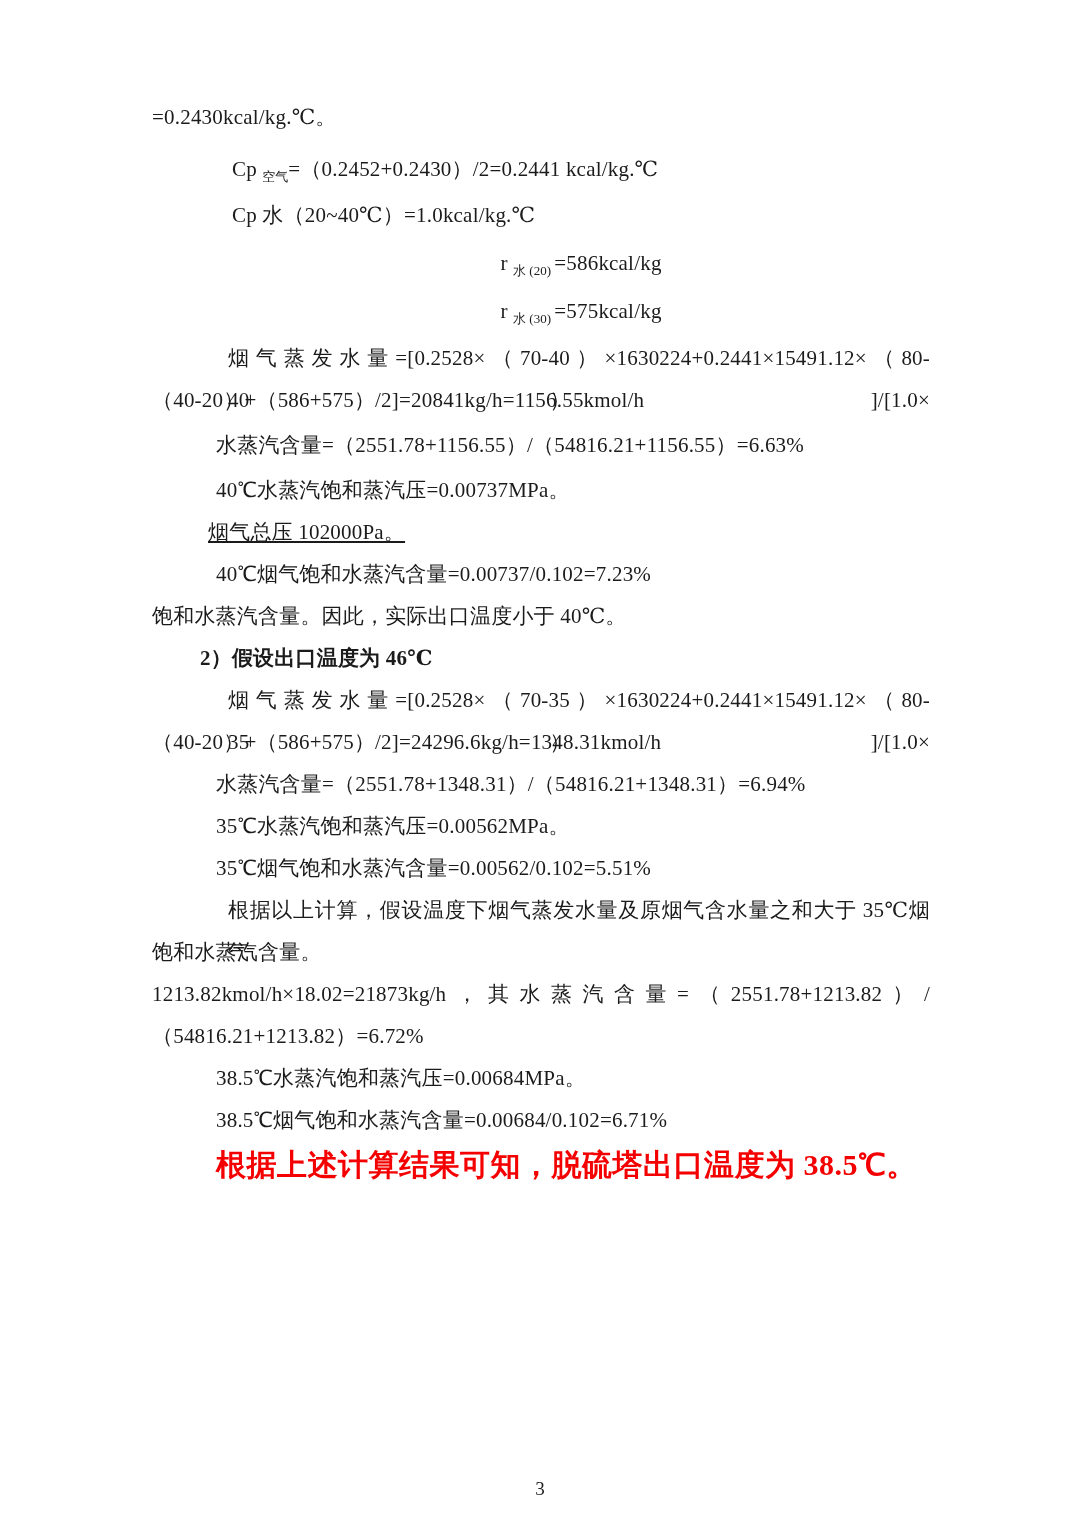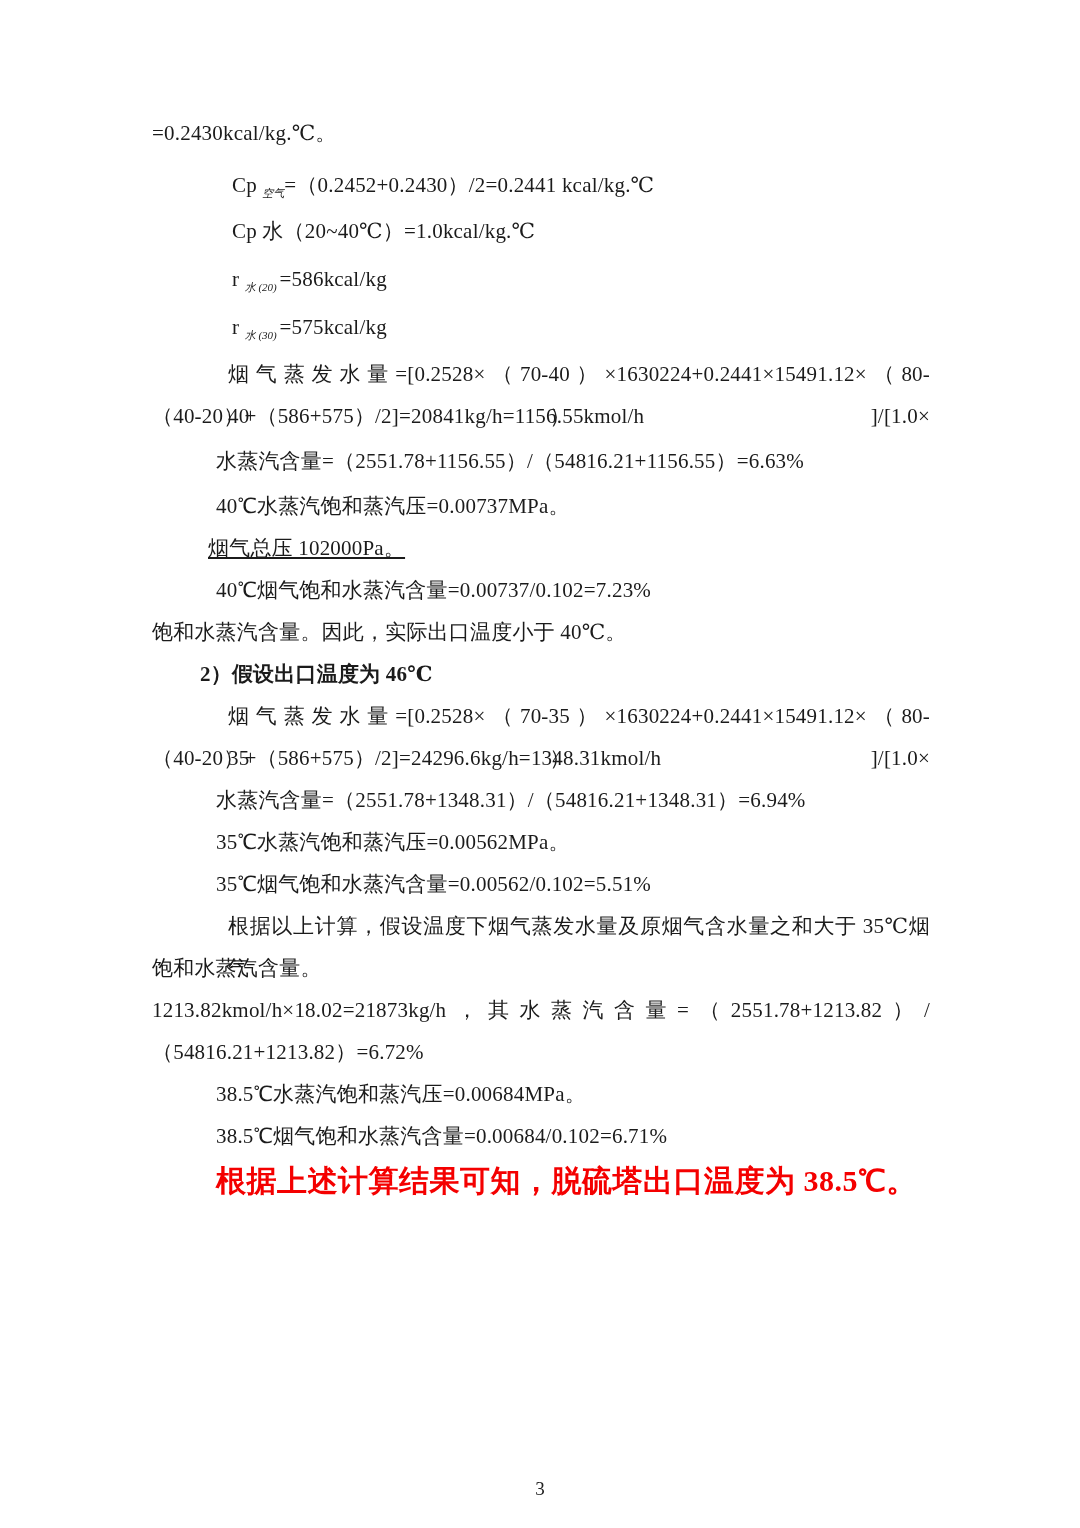--- a/index.html
+++ b/index.html
@@ -12,21 +12,21 @@
     width: 1080px;
     height: 1528px;
     background: #ffffff;
     overflow: hidden;
     font-family: "Liberation Serif", "DejaVu Serif", serif;
     color: #1b1b1b;
   }
   .content {
     position: absolute;
     left: 152px;
-    top: 112px;
+    top: 96px;
     width: 778px;
   }
   .line {
     display: block;
     height: 42px;
     line-height: 42px;
     font-size: 21px;
     white-space: nowrap;
     letter-spacing: 0.2px;
   }
@@ -35,41 +35,40 @@
   .ind48 { padding-left: 48px; }
   .ind56 { padding-left: 56px; text-decoration: underline; }
   .ind64 { padding-left: 64px; font-family: Liberation Serif, serif; }
   .ind76 { padding-left: 76px; }
   .ind80 { padding-left: 80px; }
   
   .g2  { margin-top: 2px; }
   .g3  { margin-top: 3px; }
   .g4  { margin-top: 4px; }
   .g5  { margin-top: 5px; }
-  .g6  { margin-top: 6px; }
+  .g6  { margin-top: 6px; text-align: center; }
   .g10 { margin-top: 10px; }
   
   .stretch {
     white-space: normal;
     text-align: justify;
     text-align-last: justify;
     text-justify: inter-character;
   }
   .bold { font-weight: bold; }
   .red-note {
     color: var(--red, #f40000);
     font-weight: bold;
     font-size: 30px;
     letter-spacing: 0.5px;
   }
   .sub {
-    font-size: 11px;
+    font-size: 13px;
     vertical-align: -5px;
     letter-spacing: 0;
-    font-style: italic;
   }
   .page-number {
     position: absolute;
     left: 0;
     top: 1474px;
     width: 100%;
     text-align: center;
     font-size: 19px;
     line-height: 30px;
     color: #222;

